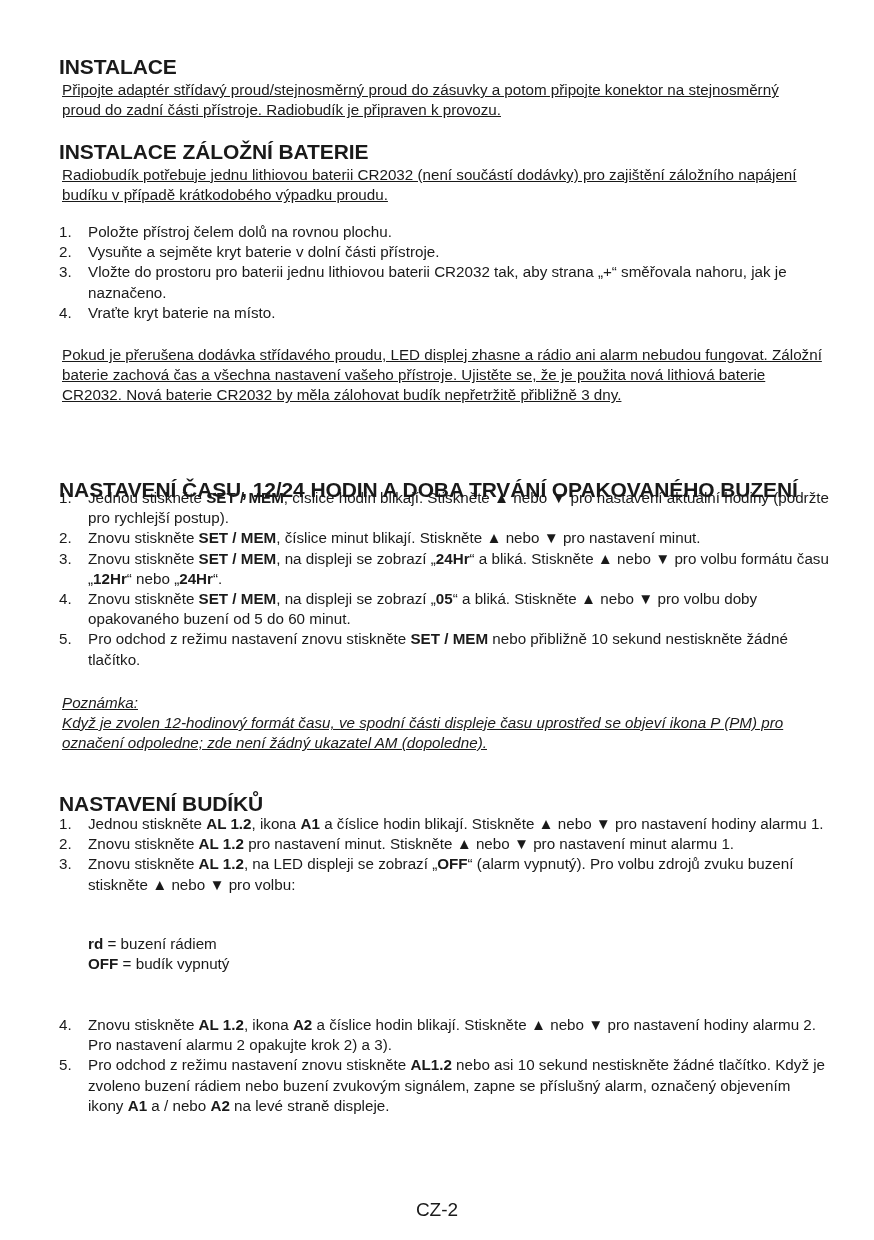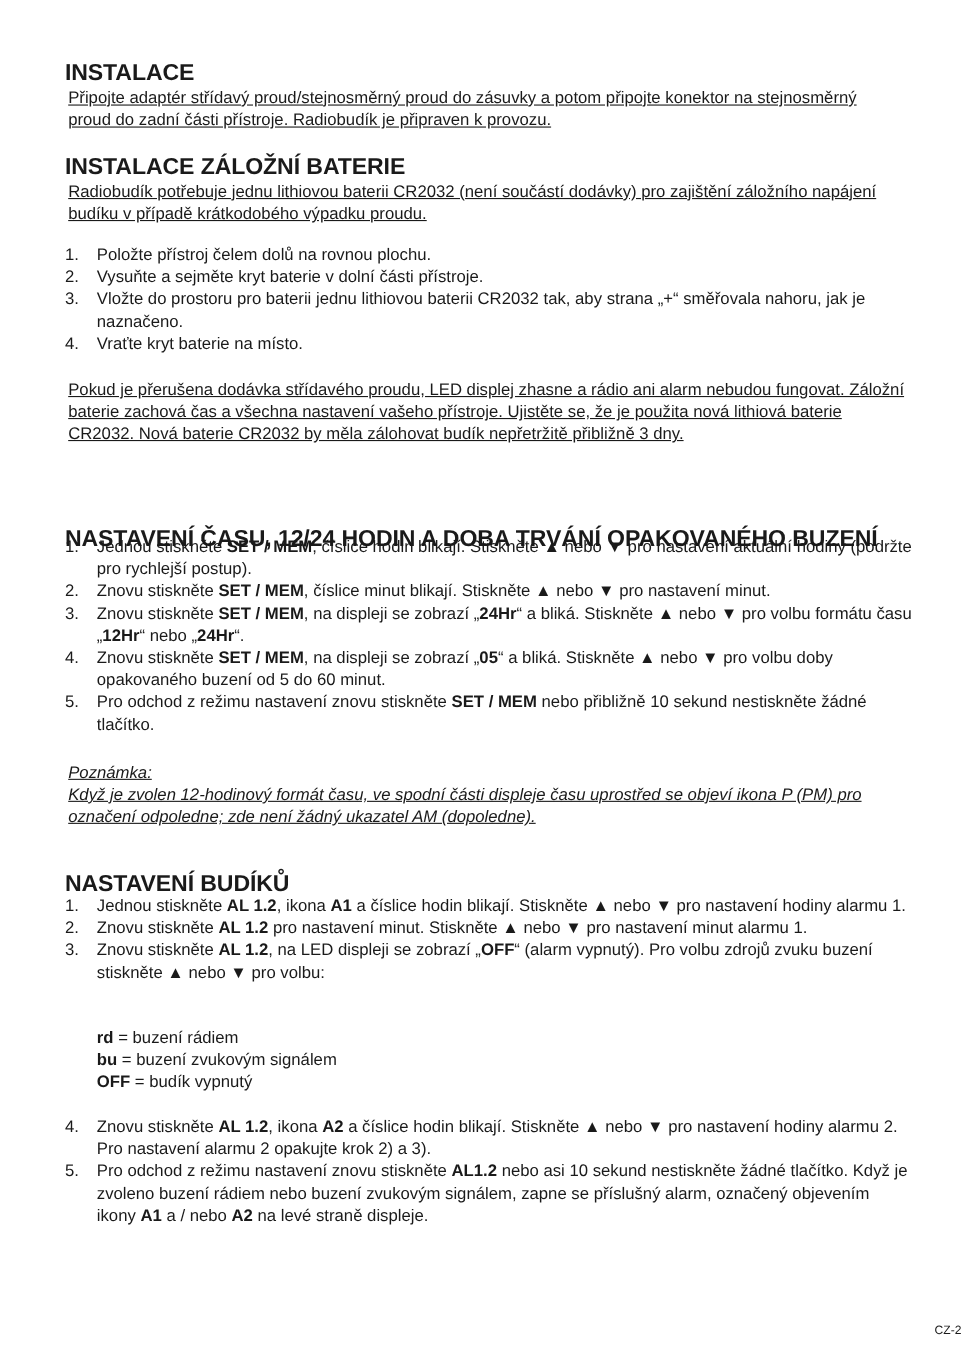--- a/index.html
+++ b/index.html
@@ -11,21 +11,21 @@
   .page { position: absolute; left: 59px; top: 0; width: 770px; }
   h2 { font-size: 21px; font-weight: bold; margin: 0; line-height: 22px; letter-spacing: -0.1px; }
   p { margin: 3px; text-decoration: underline; }
   ol { margin: 0; padding: 0; list-style: none; }
   li { position: relative; padding-left: 29px; }
   li .num { position: absolute; left: 0; top: 0; }
   b { font-weight: bold; }
   .legend { padding-left: 29px; }
   .legend div { line-height: 20.2px; }
   .note { font-style: italic; }
-  .footer { position: absolute; top: 1200px; left: 0; width: 874px; text-align: right; font-size: 11px; }
+  .footer { position: absolute; top: 1200px; left: 0; width: 874px; text-align: center; font-size: 19px; }
 </style>
 </head>
 <body>
 
 <div class="page">
 
   <h2 style="position:absolute; top:56px;">INSTALACE</h2>
   <p style="position:absolute; top:77px; width:720px;">Připojte adaptér střídavý proud/stejnosměrný proud do zásuvky a potom připojte konektor na stejnosměrný proud do zadní části přístroje. Radiobudík je připraven k provozu.</p>
 
   <h2 style="position:absolute; top:141px;">INSTALACE ZÁLOŽNÍ BATERIE</h2>
@@ -54,21 +54,20 @@
 
   <h2 style="position:absolute; top:793px;">NASTAVENÍ BUDÍKŮ</h2>
   <ol style="position:absolute; top:814px; width:770px;">
     <li><span class="num">1.</span><span>Jednou stiskněte </span><b>AL 1.2</b><span>, ikona </span><b>A1</b><span> a číslice hodin blikají. Stiskněte ▲ nebo ▼ pro nastavení hodiny alarmu 1.</span></li>
     <li><span class="num">2.</span><span>Znovu stiskněte </span><b>AL 1.2</b><span> pro nastavení minut. Stiskněte ▲ nebo ▼ pro nastavení minut alarmu 1.</span></li>
     <li><span class="num">3.</span><span>Znovu stiskněte </span><b>AL 1.2</b><span>, na LED displeji se zobrazí „</span><b>OFF</b><span>“ (alarm vypnutý). Pro volbu zdrojů zvuku buzení stiskněte ▲ nebo ▼ pro volbu:</span></li>
   </ol>
 
   <div class="legend" style="position:absolute; top:934px;">
     <div><b>rd</b><span> = buzení rádiem</span></div>
-    <div><b>bu</b><span> = buzení zvukovým signálem</span></div>
     <div><b>OFF</b><span> = budík vypnutý</span></div>
   </div>
 
   <ol style="position:absolute; top:1015px; width:770px;">
     <li><span class="num">4.</span><span>Znovu stiskněte </span><b>AL 1.2</b><span>, ikona </span><b>A2</b><span> a číslice hodin blikají. Stiskněte ▲ nebo ▼ pro nastavení hodiny alarmu 2. Pro nastavení alarmu 2 opakujte krok 2) a 3).</span></li>
     <li><span class="num">5.</span><span>Pro odchod z režimu nastavení znovu stiskněte </span><b>AL1.2</b><span> nebo asi 10 sekund nestiskněte žádné tlačítko. Když je zvoleno buzení rádiem nebo buzení zvukovým signálem, zapne se příslušný alarm, označený objevením ikony </span><b>A1</b><span> a / nebo </span><b>A2</b><span> na levé straně displeje.</span></li>
   </ol>
 </div>
 
 <div class="footer">CZ-2</div>

